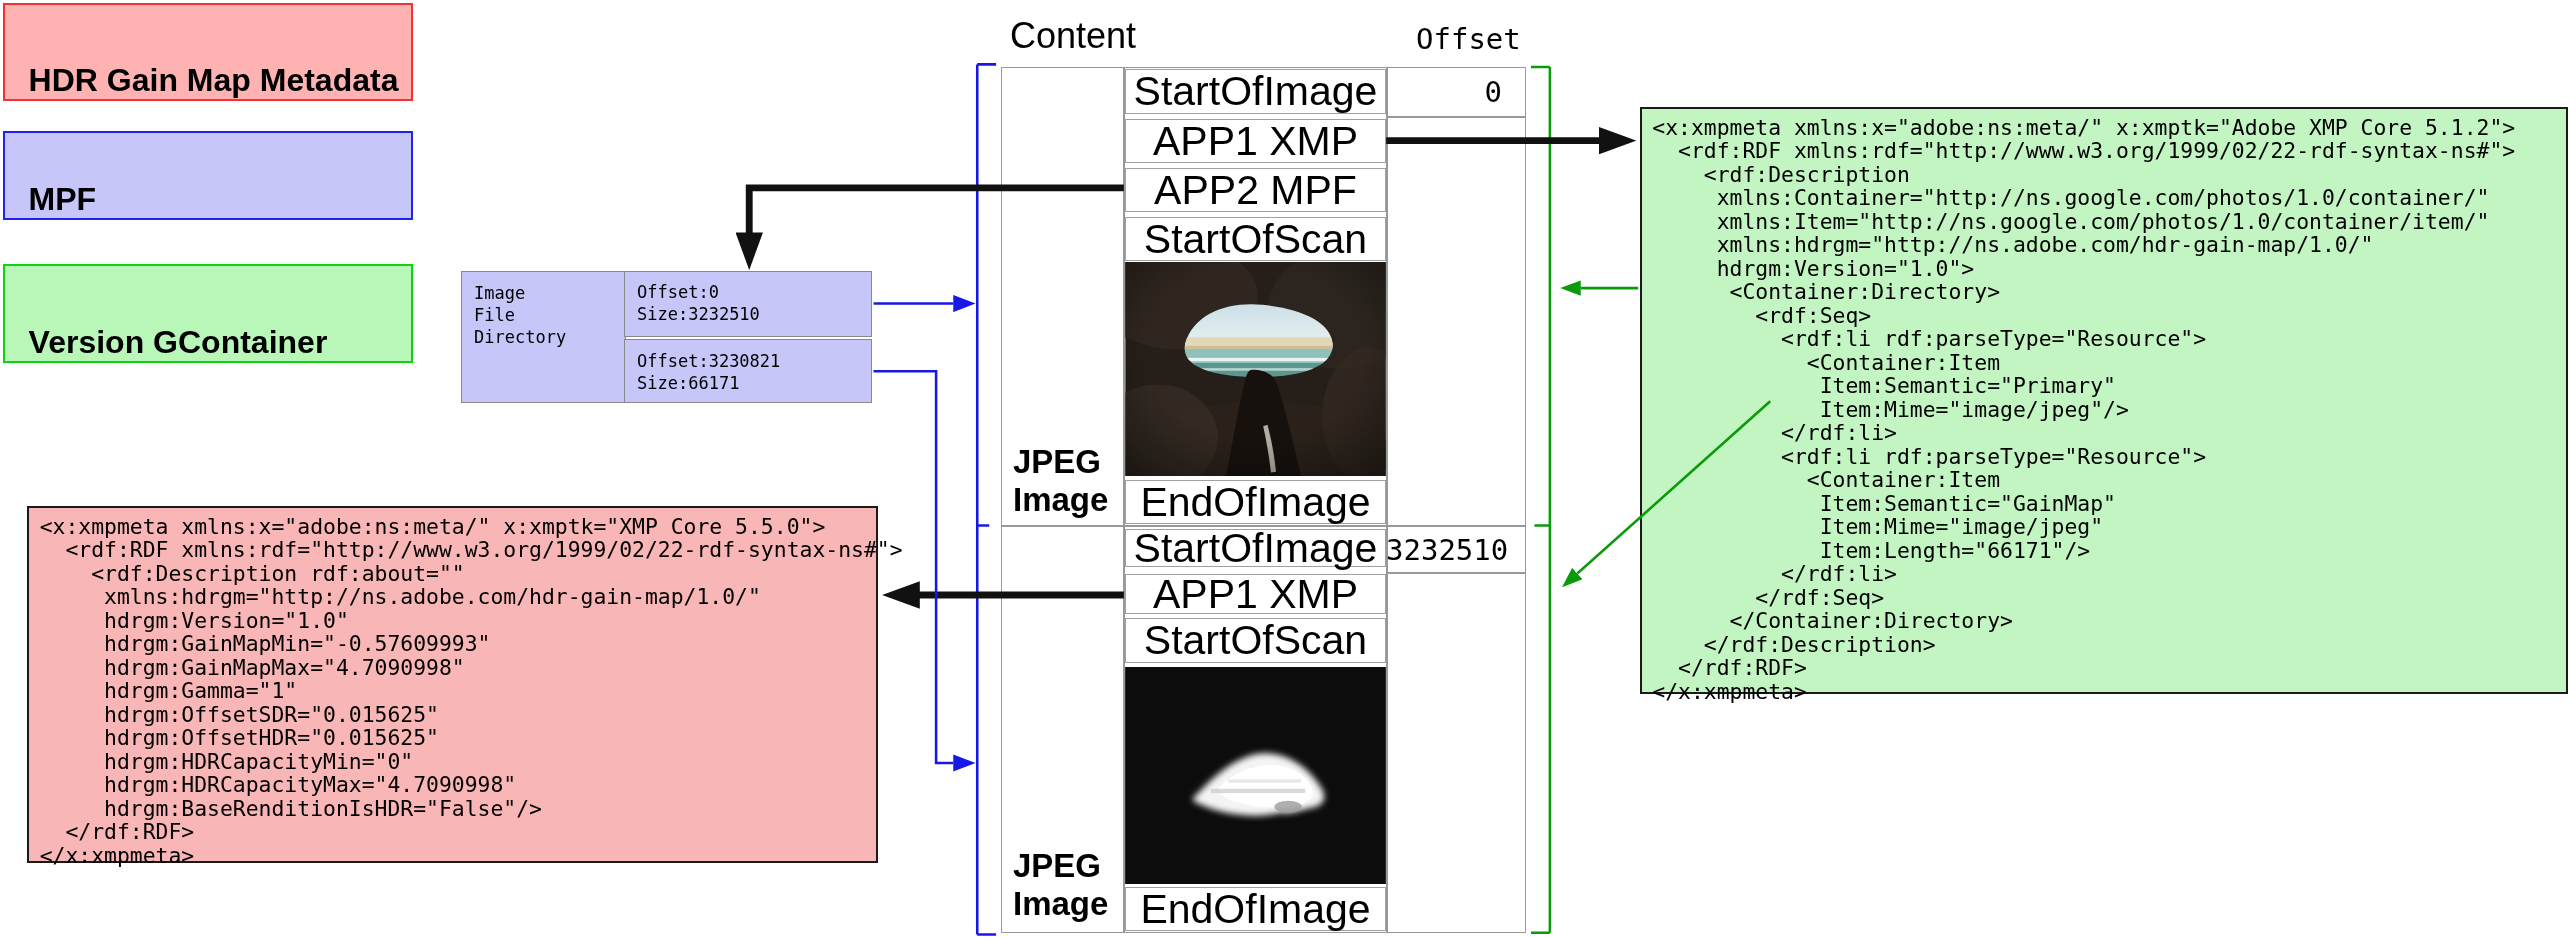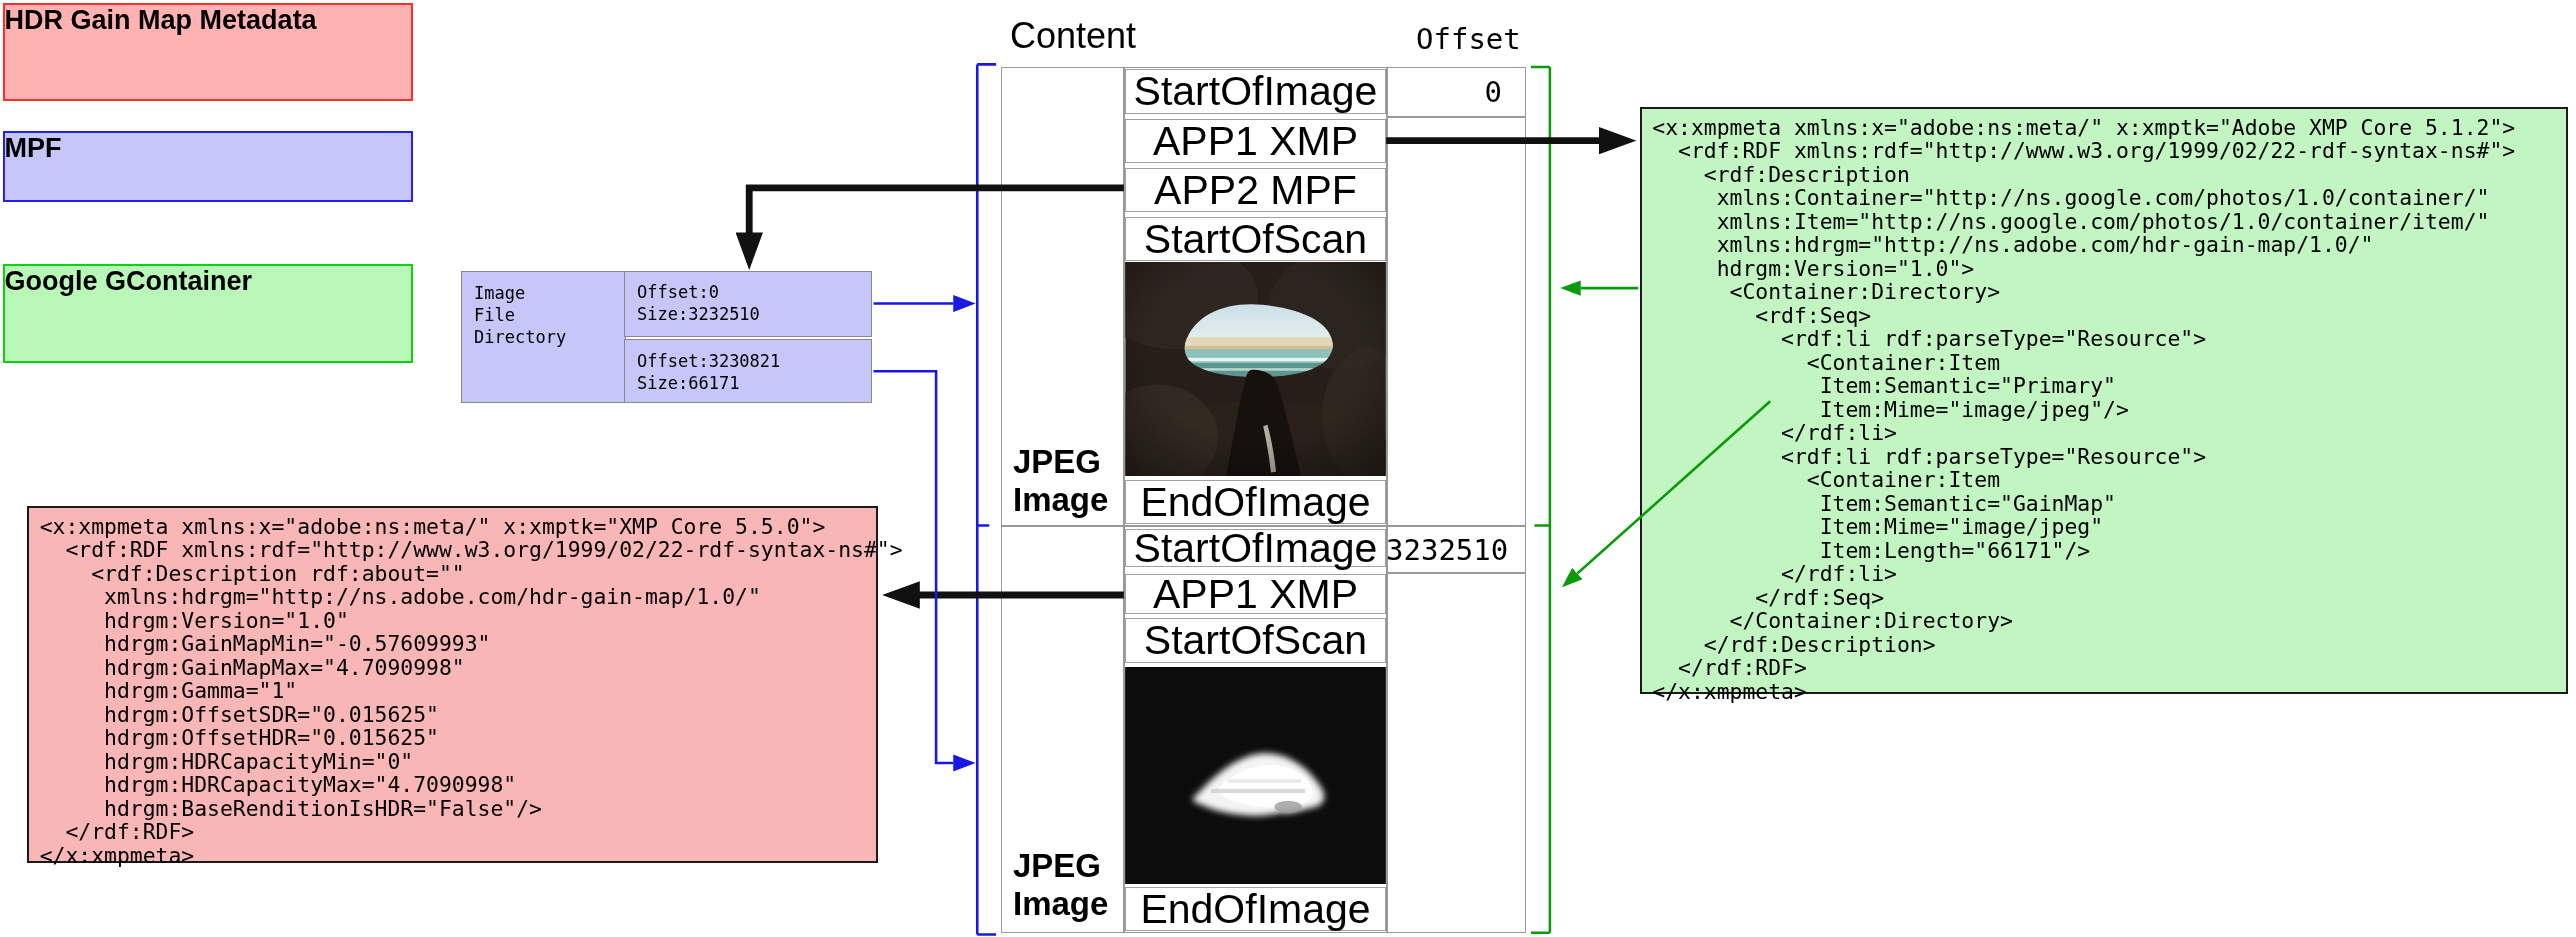--- a/index.html
+++ b/index.html
@@ -1,26 +1,26 @@
 <!DOCTYPE html>
 <html style="font-size:13.7px"><head>
 <meta charset="utf-8">
 <style>
   html,body{margin:0;padding:0;background:#fff;}
   #canvas{position:relative;width:2576px;height:938px;background:#ffffff;overflow:hidden;
           font-family:"Liberation Sans", sans-serif;color:#000;}
   .abs{position:absolute;box-sizing:border-box;}
 
   
-  .legend-box{border:2.6px solid;display:flex;align-items:flex-start;
-              font-size:27px;letter-spacing:0px;}
+  .legend-box{border:2.6px solid;display:flex;align-items:flex-end;padding-left:24px;
+              font-size:32px;letter-spacing:0px;}
   .legend-bold{font-weight:700;white-space:pre;}
   .legend-rest{font-weight:400;white-space:pre;}
   #legend-hdr{left:2.6px;top:2.6px;width:410px;height:98px;background:#ffb2b2;border-color:#f63131;}
-  #legend-mpf{left:2.6px;top:131px;width:410px;height:71px;background:#c6c6f8;border-color:#2222ee;}
+  #legend-mpf{left:2.6px;top:131px;width:410px;height:89px;background:#c6c6f8;border-color:#2222ee;}
   #legend-gcontainer{left:2.6px;top:264px;width:410px;height:99px;background:#b9f7b9;border-color:#0ed20e;}
 
   
   #content-header{left:1010px;top:15.4px;font-size:36px;}
   #offset-header{left:1416px;top:22px;font-size:29px;font-family:"DejaVu Sans Mono",monospace;text-align:center;}
 
   
   .tline{background:#999;}
   #table-outline{left:1001px;top:67px;width:525px;height:866px;border:1.7px solid #999;}
   .seg-cell{left:1125px;width:261px;border:1.7px solid #a0a0a0;background:#fff;
@@ -53,21 +53,21 @@
 <div id="canvas">
 
   <div class="abs legend-box" id="legend-hdr">
     <span class="legend-bold">HDR Gain Map Metadata</span>
       <span class="legend-rest"></span>
   </div>
   <div class="abs legend-box" id="legend-mpf">
     <span class="legend-bold">MPF</span>
   </div>
   <div class="abs legend-box" id="legend-gcontainer">
-    <span class="legend-bold">Google GContainer</span>
+    <span class="legend-bold">Version GContainer</span>
       <span class="legend-rest"></span>
   </div>
 
   <div class="abs" id="content-header">Content</div>
   <div class="abs" id="offset-header">Offset</div>
 
   <div class="abs" id="table-outline"></div>
   <div class="abs tline" style="left:1123px;top:67px;width:1.7px;height:866px;"></div>
   <div class="abs tline" style="left:1386px;top:67px;width:1.7px;height:866px;"></div>
   <div class="abs tline" style="left:1001px;top:525px;width:525px;height:1.7px;"></div>

